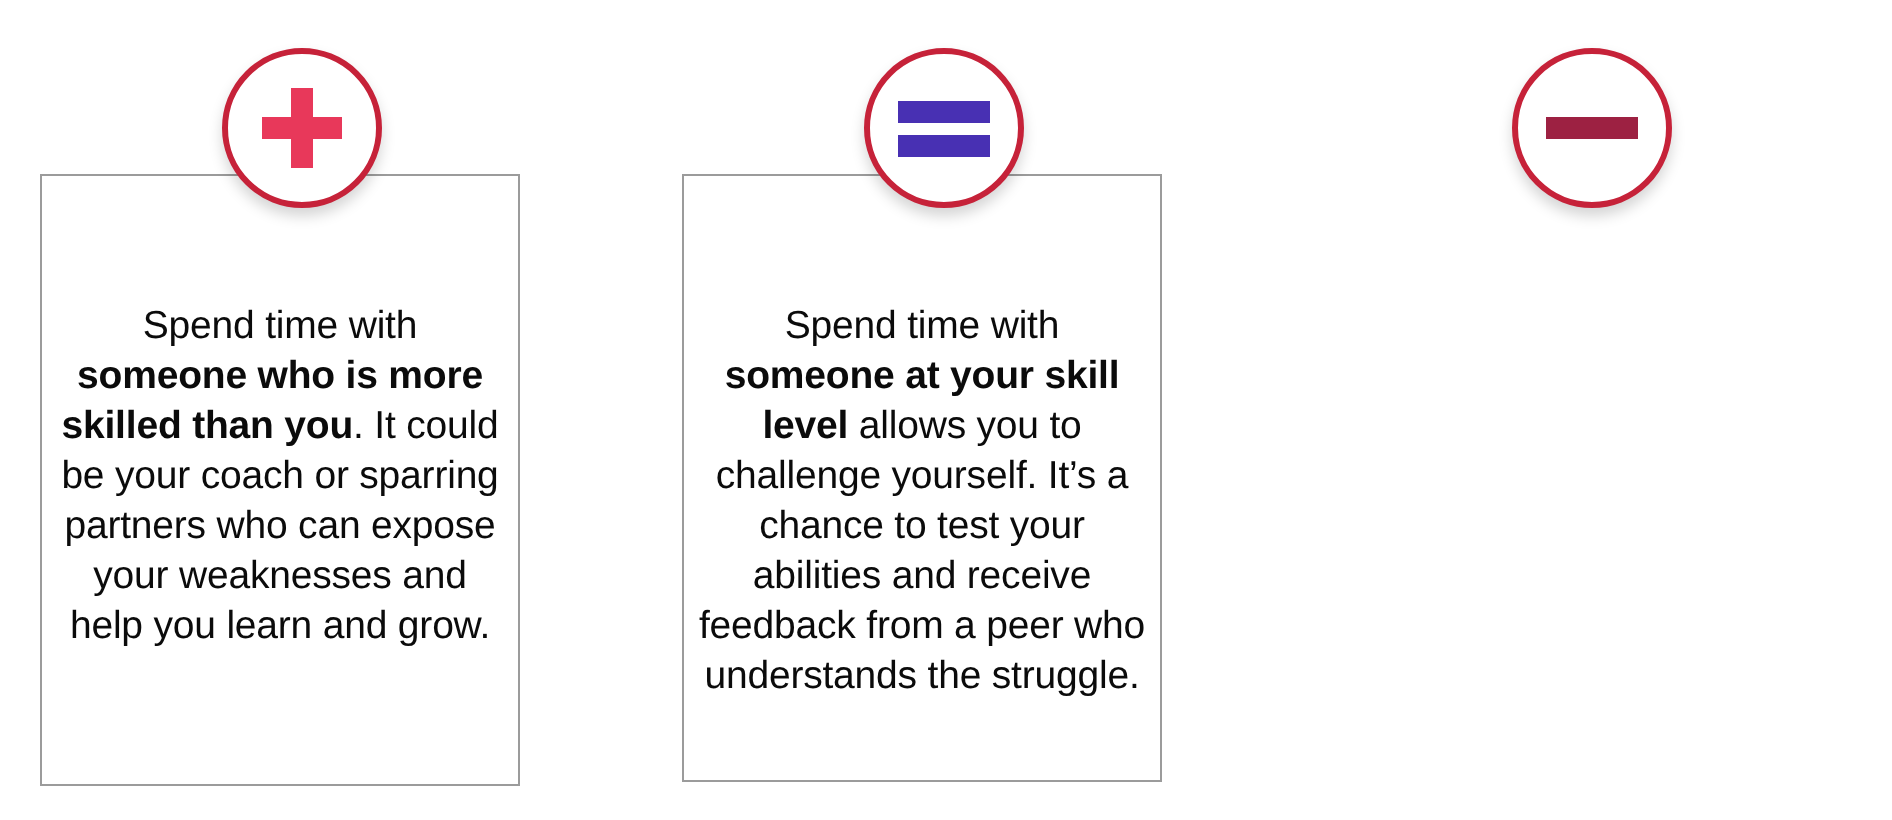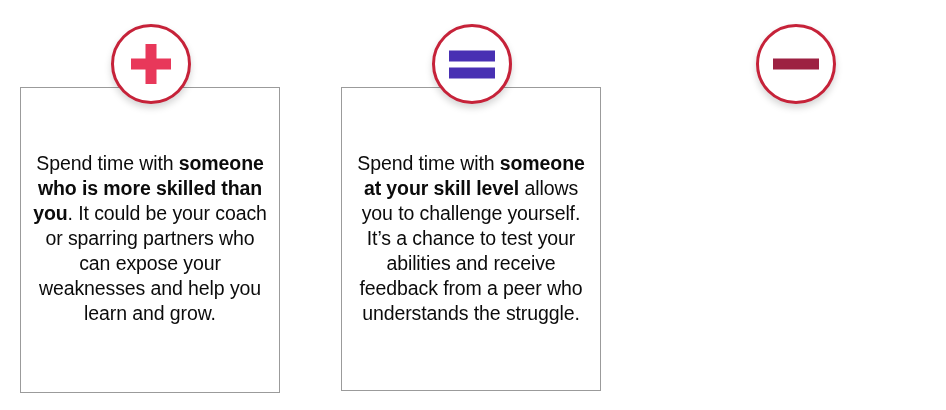--- a/index.html
+++ b/index.html
@@ -30,21 +30,21 @@
   }
   .card-group.g1 { left: 20px; }
   .card-group.g2 { left: 341px; }
   .card-group.g3 { left: 665px; }
 
   
   .card-panel {
     position: absolute;
     left: 0;
     top: 87px;
-    width: 260px;
+    width: 240px;
     height: 306px;
     box-sizing: border-box;
     border: 1px solid #9b9b9b;
     background: #ffffff;
   }
   .card-group.g2 .card-panel { height: 304px; padding-left: 36px; }
   .card-group.g3 .card-panel { height: 305px; }
 
   
   .badge {

